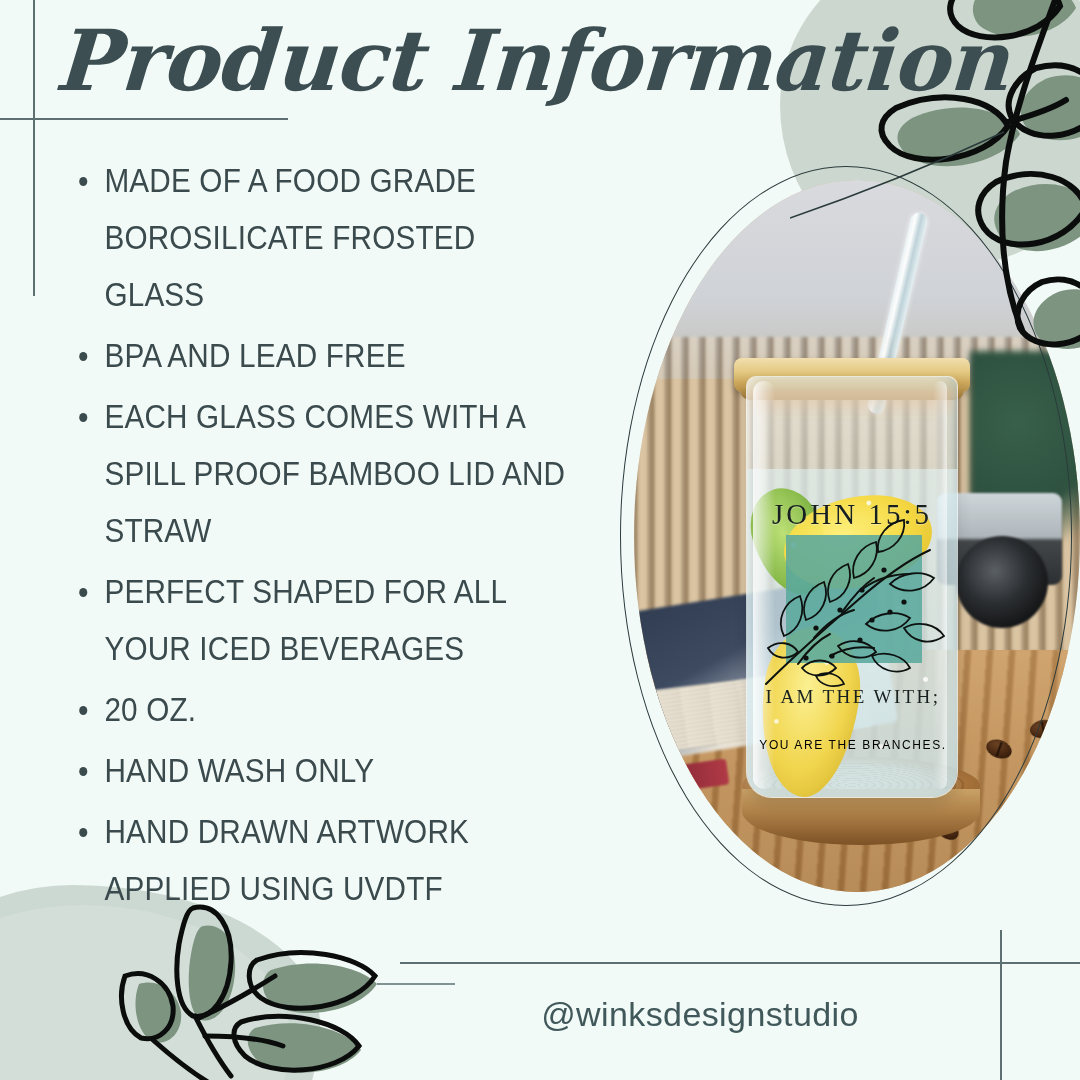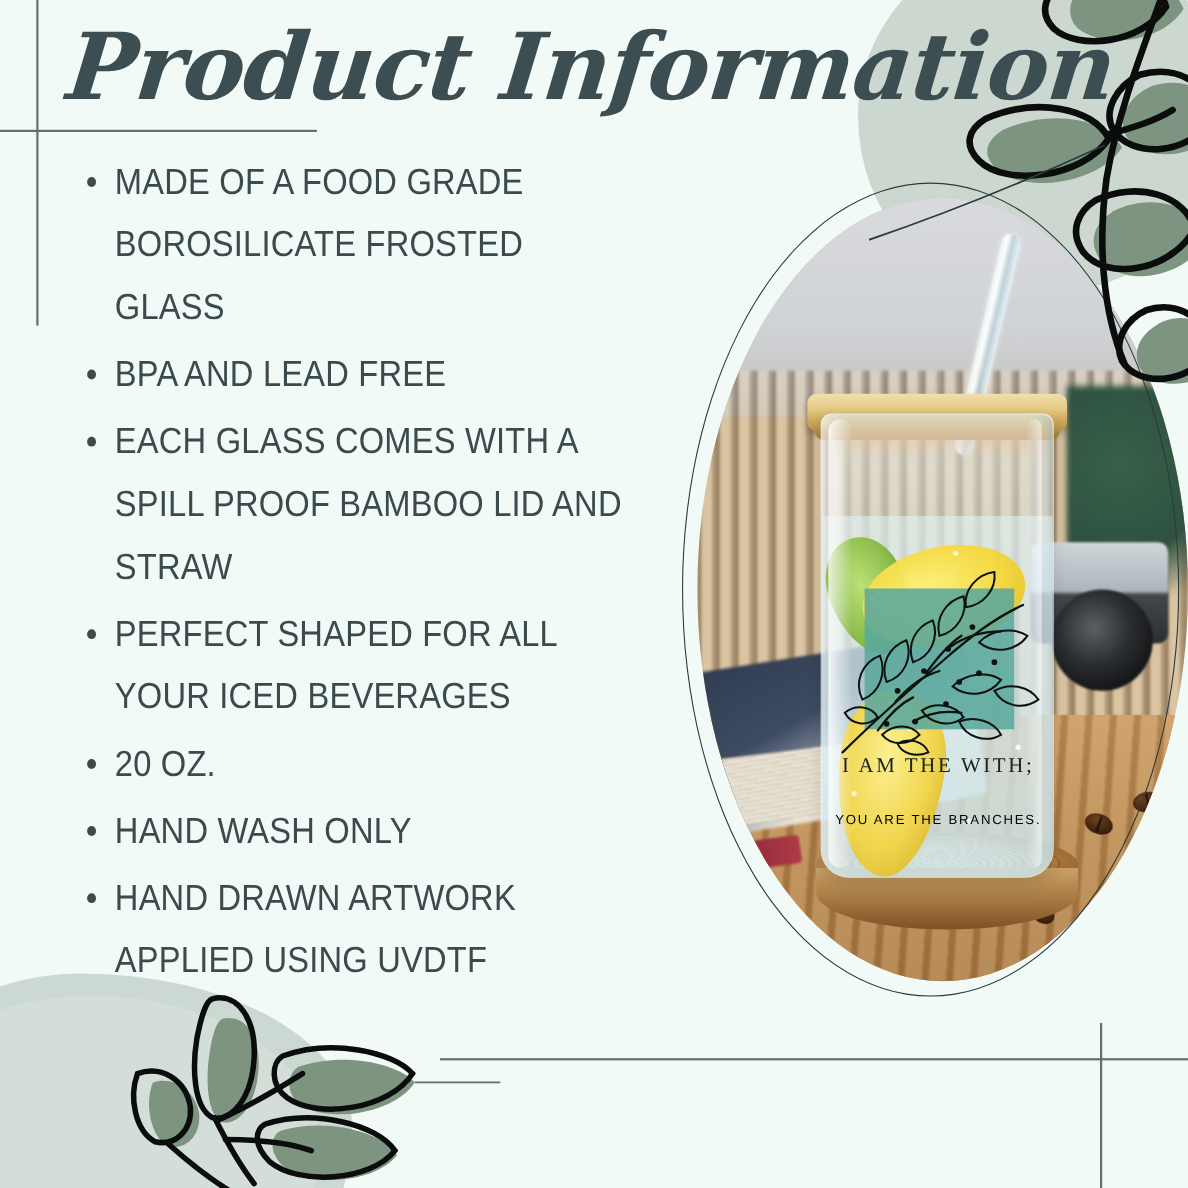--- a/index.html
+++ b/index.html
@@ -39,21 +39,21 @@
     font-style:italic;font-weight:700;
     font-size:84px;letter-spacing:-1px;
     color:#3c4e51;
     line-height:110px;
     white-space:nowrap;
     transform:skewX(-6deg);
   }
 
   
   .bullets{
-    position:absolute;left:72px;top:136px;width:560px;
+    position:absolute;left:72px;top:152px;width:560px;
     list-style:none;margin:0;padding:0;
   }
   .bullets li{
     position:relative;
     padding-left:36px;
     margin-bottom:4px;
     color:#3a4a4d;
     font-family:"Liberation Sans Narrow","Liberation Sans",sans-serif;
     font-size:33px;
     line-height:57px;
@@ -285,20 +285,21 @@
       <div class="foam"></div>
       <div class="water"></div>
       <div class="lime"></div>
       <div class="lemon lemon-a"></div>
       <div class="lemon lemon-b"></div>
       <div class="bubbles"></div>
       <div class="glass-shine"></div>
       <div class="glass-shine2"></div>
     </div>
 
+    <div class="decal-verse">JOHN 15:5</div>
     <div class="decal-block"></div>
     <svg class="decal-art" viewBox="0 0 205 175">
       <g stroke="#0d1210" stroke-width="2.1" fill="none" stroke-linecap="round">
         <path d="M12 168 C40 140 74 110 104 84 C128 63 150 46 176 34"></path>
         <path d="M60 122 C72 108 86 98 100 94"></path>
         <path d="M88 96 C98 82 108 70 120 62"></path>
         <path d="M110 72 C124 62 140 58 156 58"></path>
         <path d="M76 140 C90 132 106 130 120 132"></path>
         <path d="M44 148 C54 134 64 124 76 118"></path>
       </g>
@@ -369,14 +370,15 @@
       <path d="M162 80 C206 64 262 76 280 96 C260 128 194 138 166 118 C150 106 152 86 162 80 Z"></path>
       <path d="M146 142 C190 128 248 142 264 166 C242 194 176 198 150 176 C136 162 136 148 146 142 Z"></path>
       <path d="M100 136 C110 156 122 178 136 196"></path>
       <path d="M104 138 C130 126 158 110 180 96"></path>
       <path d="M110 156 C136 156 166 158 188 166"></path>
       <path d="M58 160 C76 176 96 192 116 204"></path>
     </g>
     <path d="M282 104 L360 104" fill="none" stroke="#5d6f70" stroke-width="1.6"></path>
   </svg>
 
+  <div class="handle">@winksdesignstudio</div>
 
 </div>
 
 </body></html>

